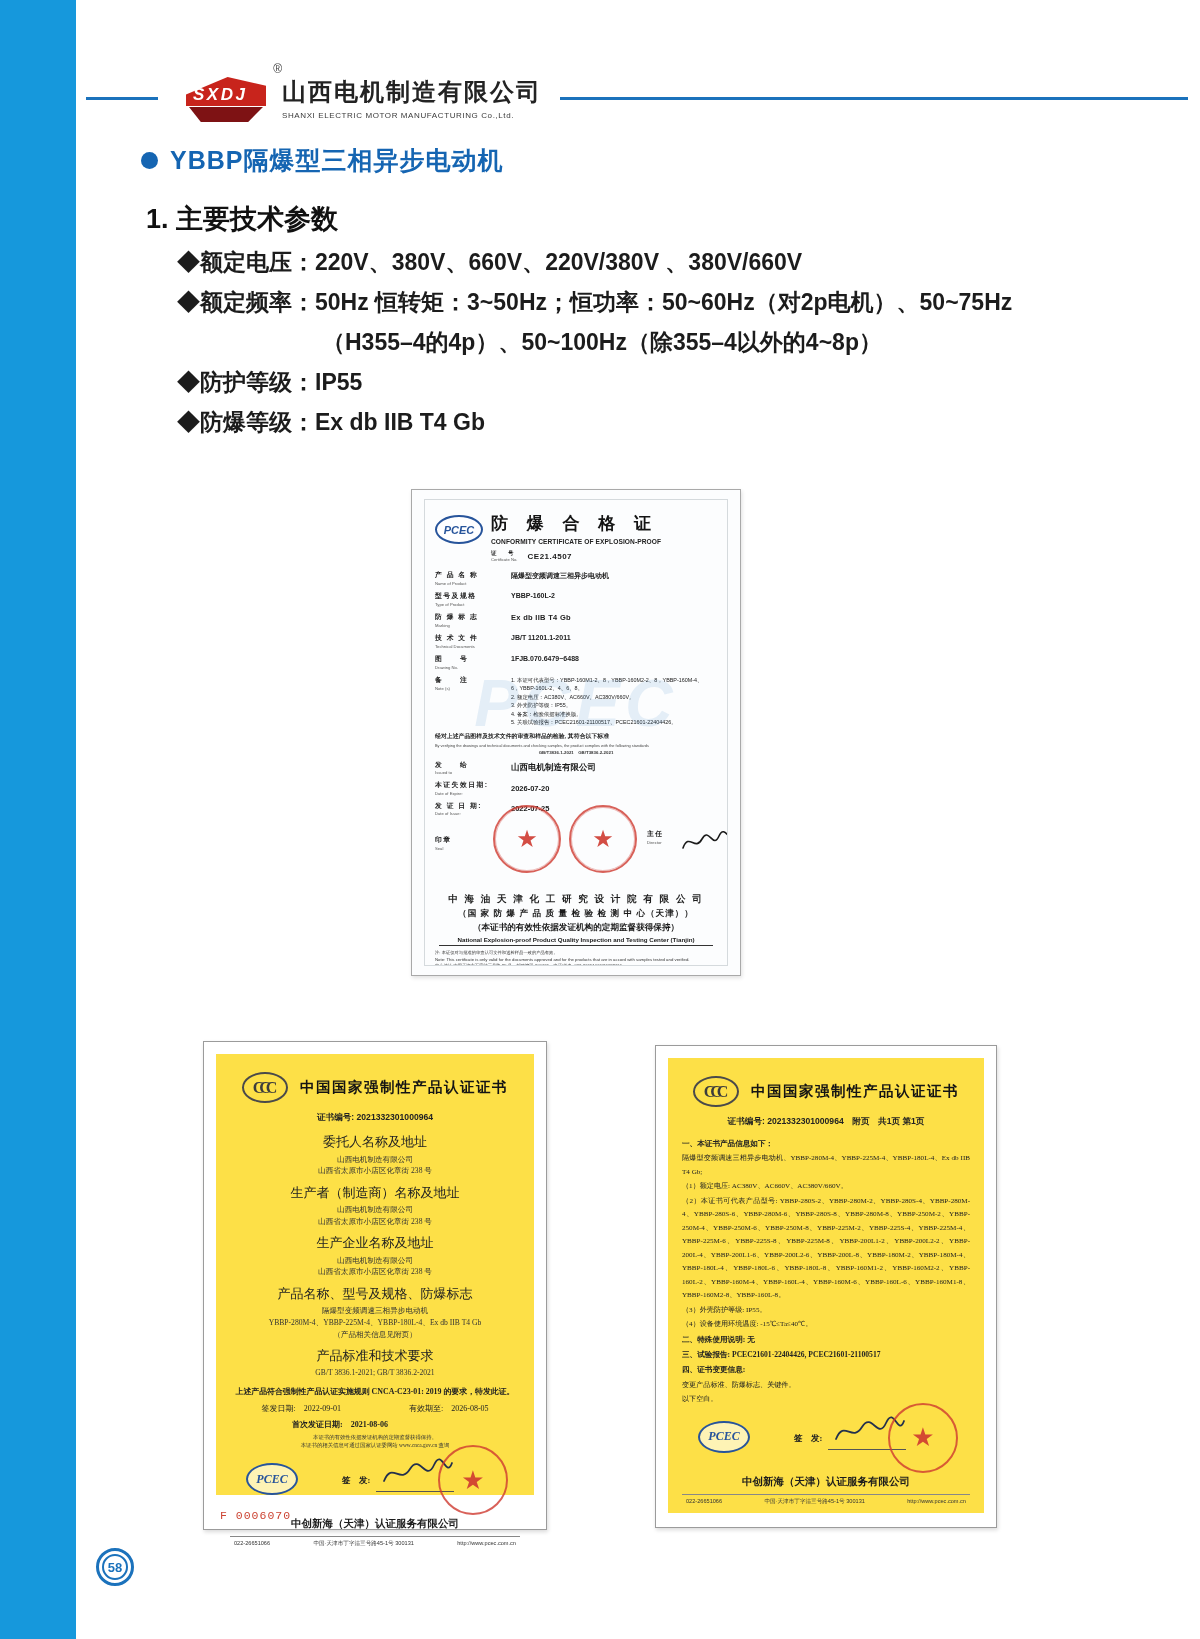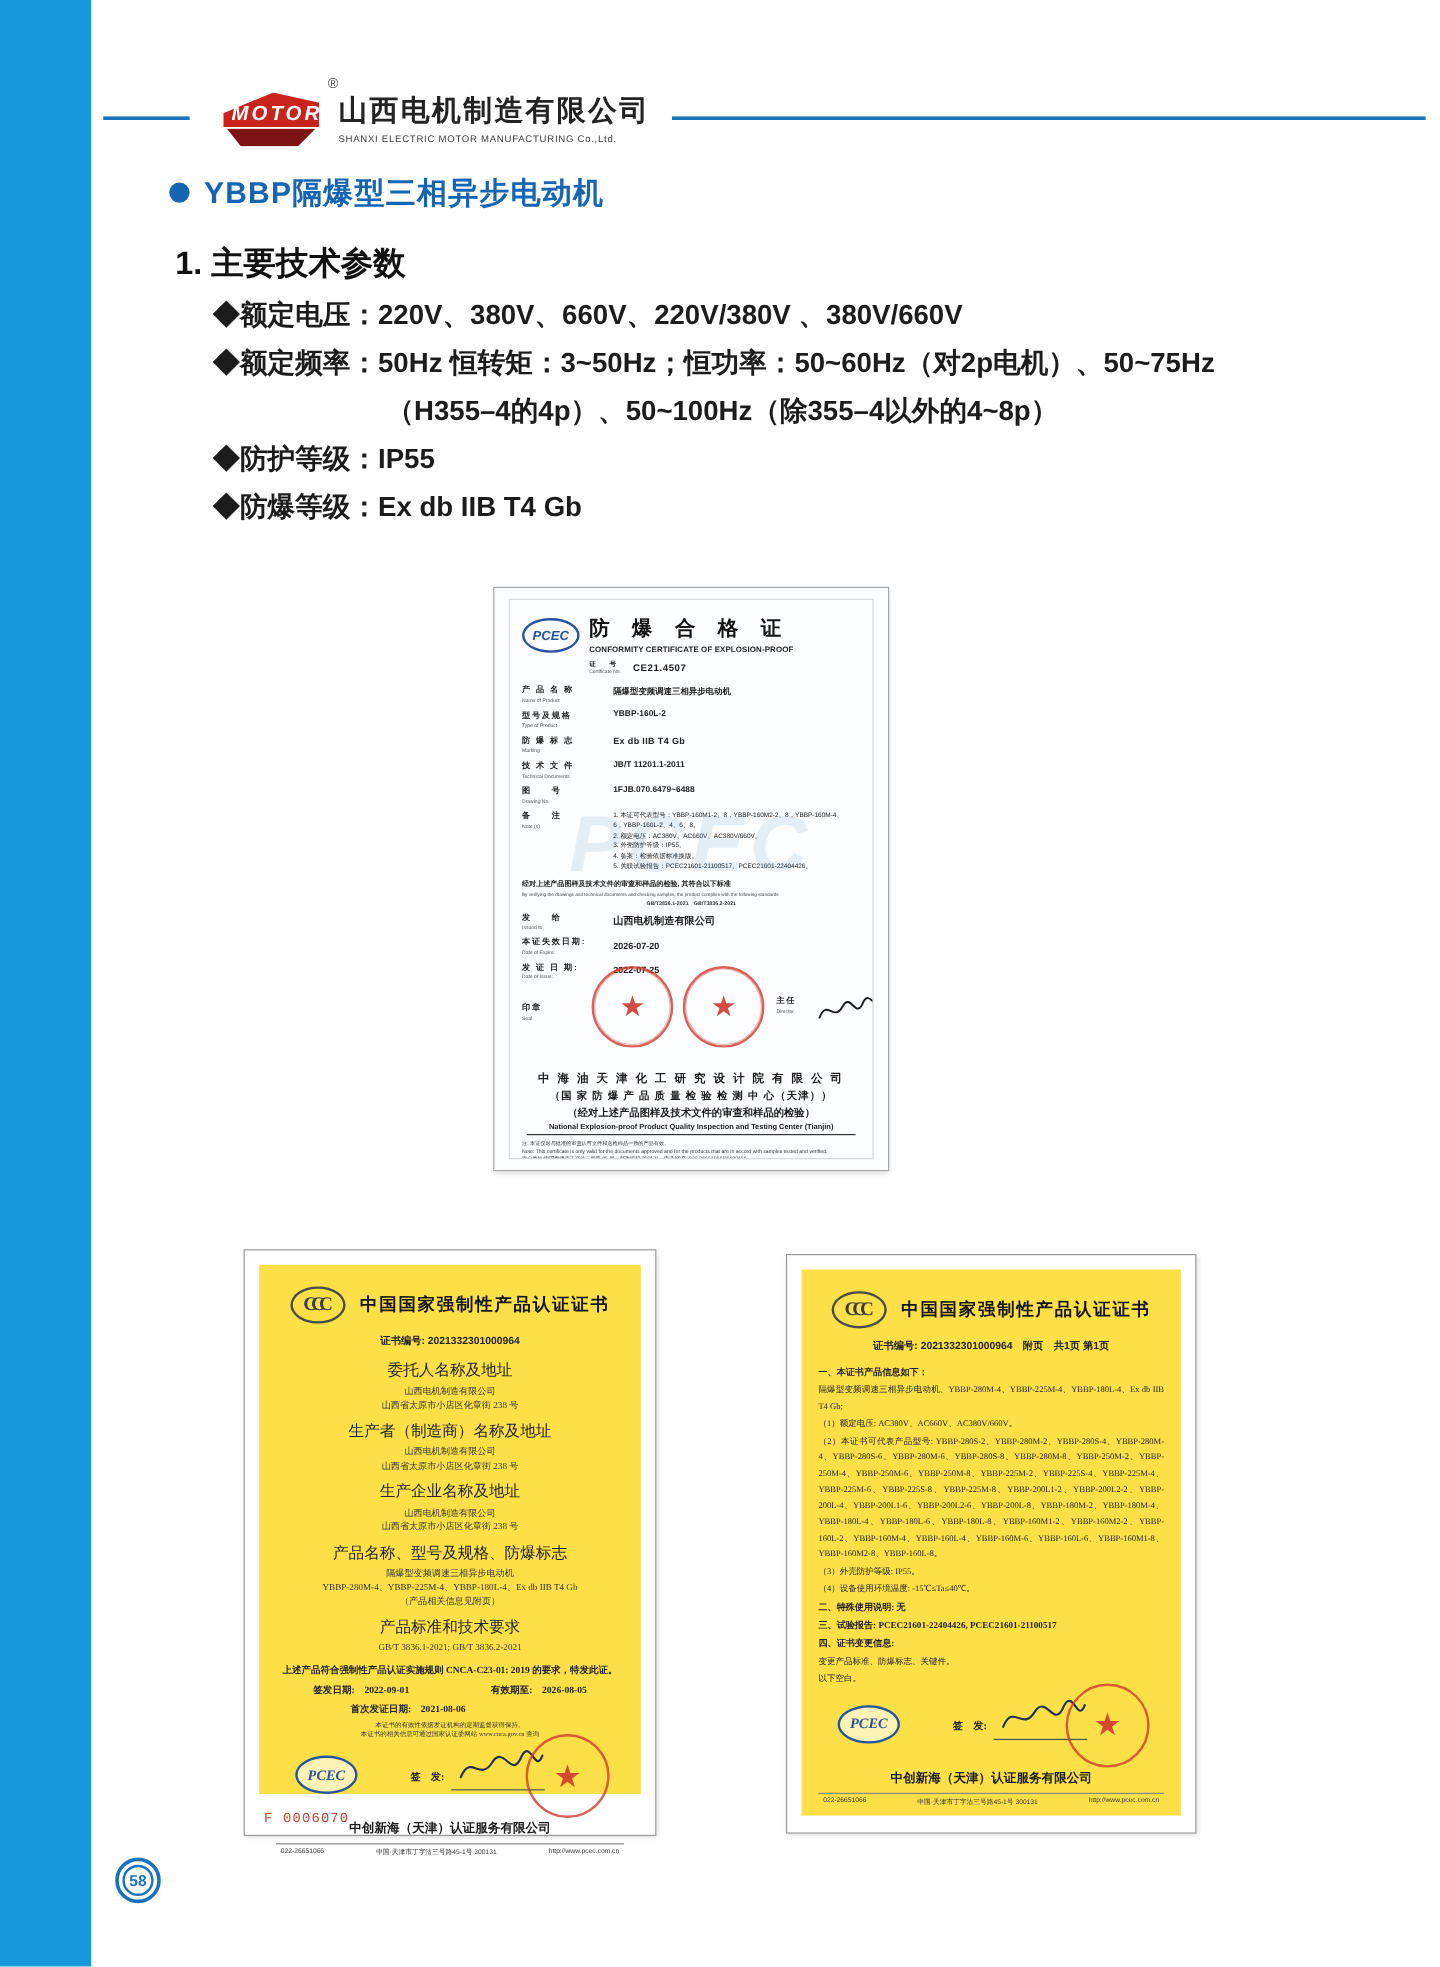--- a/index.html
+++ b/index.html
@@ -96,21 +96,21 @@
     display:flex; align-items:center; justify-content:center; flex:none; }
   .ccc-logo span { font-weight:bold; font-size:16px; letter-spacing:-5px; color:#3c3c3c; padding-right:5px; }
   .ccc-title { font-family:"Liberation Sans", sans-serif; font-size:14.5px; font-weight:bold;
     letter-spacing:1.5px; color:#141414; }
   .ccc-certno { text-align:center; font-family:"Liberation Sans", sans-serif; font-size:8.6px;
     font-weight:bold; margin-bottom:9px; color:#222; }
   .ccc-sec { text-align:center; margin-bottom:6.5px; }
   .ccc-sec-h { font-size:13px; font-weight:normal; margin-bottom:2.5px; }
   .ccc-sec-line { font-size:7.6px; line-height:1.55; color:#333; }
   .ccc-statement { text-align:center; font-size:7.9px; font-weight:bold; margin:7px 0 6px; }
-  .ccc-dates { display:flex; justify-content:center; gap:68px; font-size:8px; font-weight:bold;text-align:right; }
+  .ccc-dates { display:flex; justify-content:center; gap:68px; font-size:8px; font-weight:normal;text-align:right; }
   .ccc-date-first { padding-left:62px; font-size:8px; font-weight:bold; margin-top:5px; }
   .ccc-keep { text-align:center; font-size:5.4px; margin-top:4px; color:#333; }
   .ccc-signrow { position:relative; height:58px; margin-top:2px; }
   .ccc-pcec { position:absolute; left:16px; top:12px; width:52px; height:32px; }
   .ccc-pcec span { font-size:12px; }
   .ccc-signlabel { position:absolute; left:112px; top:24px; font-size:8.5px; font-weight:bold; }
   .ccc-signature { position:absolute; left:150px; top:6px; }
   .ccc-sigline { position:absolute; left:146px; top:40px; width:78px; border-top:1px solid #555; }
   .ccc-stamp { right:12px; top:-6px; width:70px; height:70px; border-width:2px; }
   .ccc-stamp .star { font-size:26px; }
@@ -134,21 +134,21 @@
 <body>
 
 <div class="page">
   <div class="blue-bar"></div>
 
   <div class="header">
     <div class="hline hline-left"></div>
     <div class="logo">
       <div class="logo-top"></div>
       <div class="logo-bottom"></div>
-      <div class="logo-text">MOTOR</div>
+      <div class="logo-text">SXDJ</div>
       <div class="reg-mark">®</div>
     </div>
     <div class="company">
       <div class="company-cn">山西电机制造有限公司</div>
       <div class="company-en">SHANXI ELECTRIC MOTOR MANUFACTURING Co.,Ltd.</div>
     </div>
     <div class="hline hline-right"></div>
   </div>
 
   <div class="product-title">
@@ -280,21 +280,21 @@
             <div class="cb-label-en">Director</div>
           </div>
           <svg width="58" height="26" viewBox="0 0 58 26">
             <path d="M2 19 C8 3 14 23 21 10 S32 21 38 7 S50 19 56 5" stroke="#1c1c1c" stroke-width="1.6" fill="none" stroke-linecap="round"></path>
           </svg>
         </div>
       </div>
 
       <div class="cb-org1">中 海 油 天 津 化 工 研 究 设 计 院 有 限 公 司</div>
       <div class="cb-org2">（国 家 防 爆 产 品 质 量 检 验 检 测 中 心（天津））</div>
-      <div class="cb-org3">（经对上述产品图样及技术文件的审查和样品的检验）</div>
+      <div class="cb-org3">（本证书的有效性依据发证机构的定期监督获得保持）</div>
       <div class="cb-org4">National Explosion-proof Product Quality Inspection and Testing Center (Tianjin)</div>
 
       <div class="cb-fine">
         <div>注: 本证仅对与批准的审查认可文件和送检样品一致的产品有效。</div>
         <div>Note: This certificate is only valid for the documents approved and for the products that are in accord with samples tested and verified.</div>
         <div>中心地址:中国天津市丁字沽三号路 85 号　邮政编码 300131　电话/传真: 022-26651066/26689116</div>
 
       </div>
     </div>
   </div>

